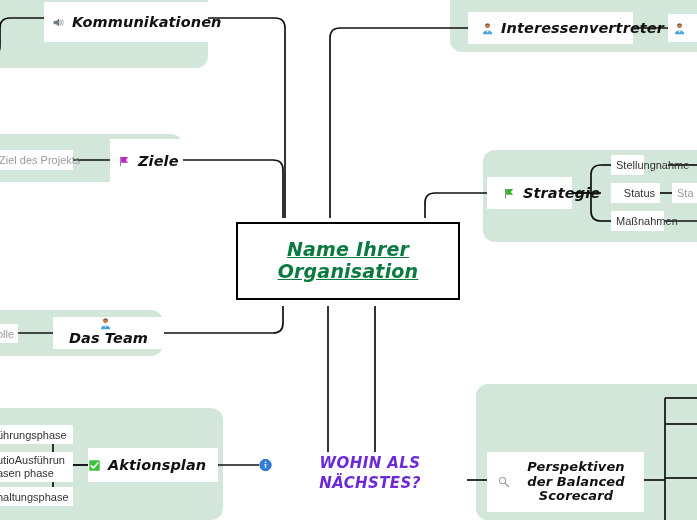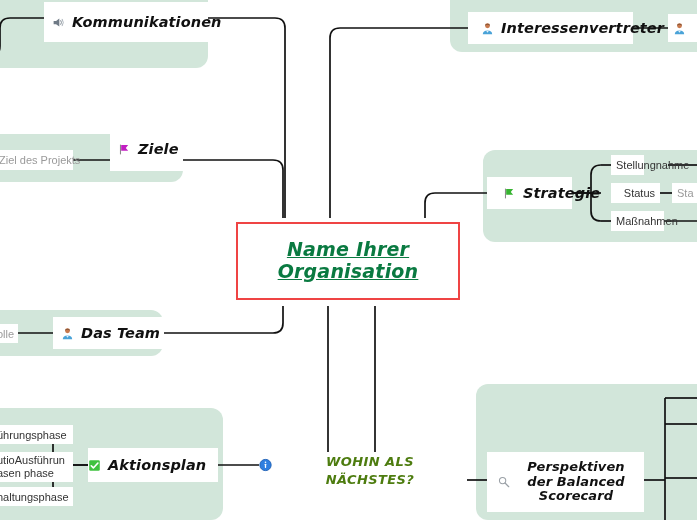--- a/index.html
+++ b/index.html
@@ -34,21 +34,21 @@
 
   
   .node {
     position: absolute;
     background: #ffffff;
     display: flex;
     align-items: center;
     box-sizing: border-box;
   }
   .node-main {
-    border: 2px solid #ef4444;
+    border: 2px solid #000000;
     background: #ffffff;
     justify-content: center;
     text-align: center;
     padding: 6px 12px;
   }
   .main-label {
     font-family: "DejaVu Sans", sans-serif;
     font-weight: bold;
     font-style: italic;
     font-size: 19px;
@@ -105,23 +105,23 @@
     margin-right: 7px;
   }
   .ico-svg { display: block; }
 
   
   .callout {
     position: absolute;
     font-family: "DejaVu Sans", sans-serif;
     font-weight: bold;
     font-style: italic;
-    font-size: 13px;
+    font-size: 15px;
     line-height: 1.35;
-    color: #4d7c0f;
+    color: #6d28d9;
     text-align: center;
     letter-spacing: .4px;
     white-space: pre-line;
   }
 
   .info-badge {
     position: absolute;
     width: 13px;
     height: 13px;
   }
@@ -224,21 +224,21 @@
     <span class="icon" style="margin-right:0;">
       <svg class="ico-svg" width="13" height="13" viewBox="0 0 16 16">
         <circle cx="8" cy="4.6" r="3" fill="#c8784c"></circle>
         <path d="M8 3.2q2.6 0 2.9 1.6 .3-2.6-2.9-2.6T5.1 4.8Q5.4 3.2 8 3.2z" fill="#6b4226"></path>
         <path d="M2.2 15q.3-4.4 5.8-4.4T13.8 15z" fill="#4aa3d8"></path>
         <path d="M6.3 10.8h3.4l-1.7 2.4z" fill="#e8f3fb"></path>
       </svg>
     </span>
   </div>
 
-  <div class="node" style="left:110px; top:127px; width:73px; height:44px; padding:16px 8px;">
+  <div class="node" style="left:110px; top:139px; width:73px; height:44px; padding:16px 8px;">
     <span class="icon">
       <svg class="ico-svg" width="13" height="13" viewBox="0 0 16 16">
         <rect x="2.4" y="2" width="1.3" height="12" fill="#8a8a8a"></rect>
         <path d="M3.9 2.6h8.6L9.6 6l2.9 3.4H3.9z" fill="#c21fc2"></path>
       </svg>
     </span>
     <span class="topic-label">Ziele</span>
   </div>
 
   <div class="child" style="left:-6px; top:150px; width:79px; height:20px;">
@@ -264,21 +264,21 @@
   </div>
 
   <div class="child" style="left:611px; top:211px; width:53px; height:20px;">
     <span class="child-label">Maßnahmen</span>
   </div>
 
   <div class="child" style="left:672px; top:183px; width:34px; height:20px;">
     <span class="child-label dim">Sta</span>
   </div>
 
-  <div class="node" style="left:53px; top:317px; width:111px; height:32px; padding:0 8px;">
+  <div class="node" style="left:53px; top:317px; width:111px; height:32px; padding:0 8px;flex-direction:column;">
     <span class="icon">
       <svg class="ico-svg" width="13" height="13" viewBox="0 0 16 16">
         <circle cx="8" cy="4.6" r="3" fill="#c8784c"></circle>
         <path d="M8 3.2q2.6 0 2.9 1.6 .3-2.6-2.9-2.6T5.1 4.8Q5.4 3.2 8 3.2z" fill="#6b4226"></path>
         <path d="M2.2 15q.3-4.4 5.8-4.4T13.8 15z" fill="#4aa3d8"></path>
         <path d="M6.3 10.8h3.4l-1.7 2.4z" fill="#e8f3fb"></path>
       </svg>
     </span>
     <span class="topic-label">Das Team</span>
   </div>

